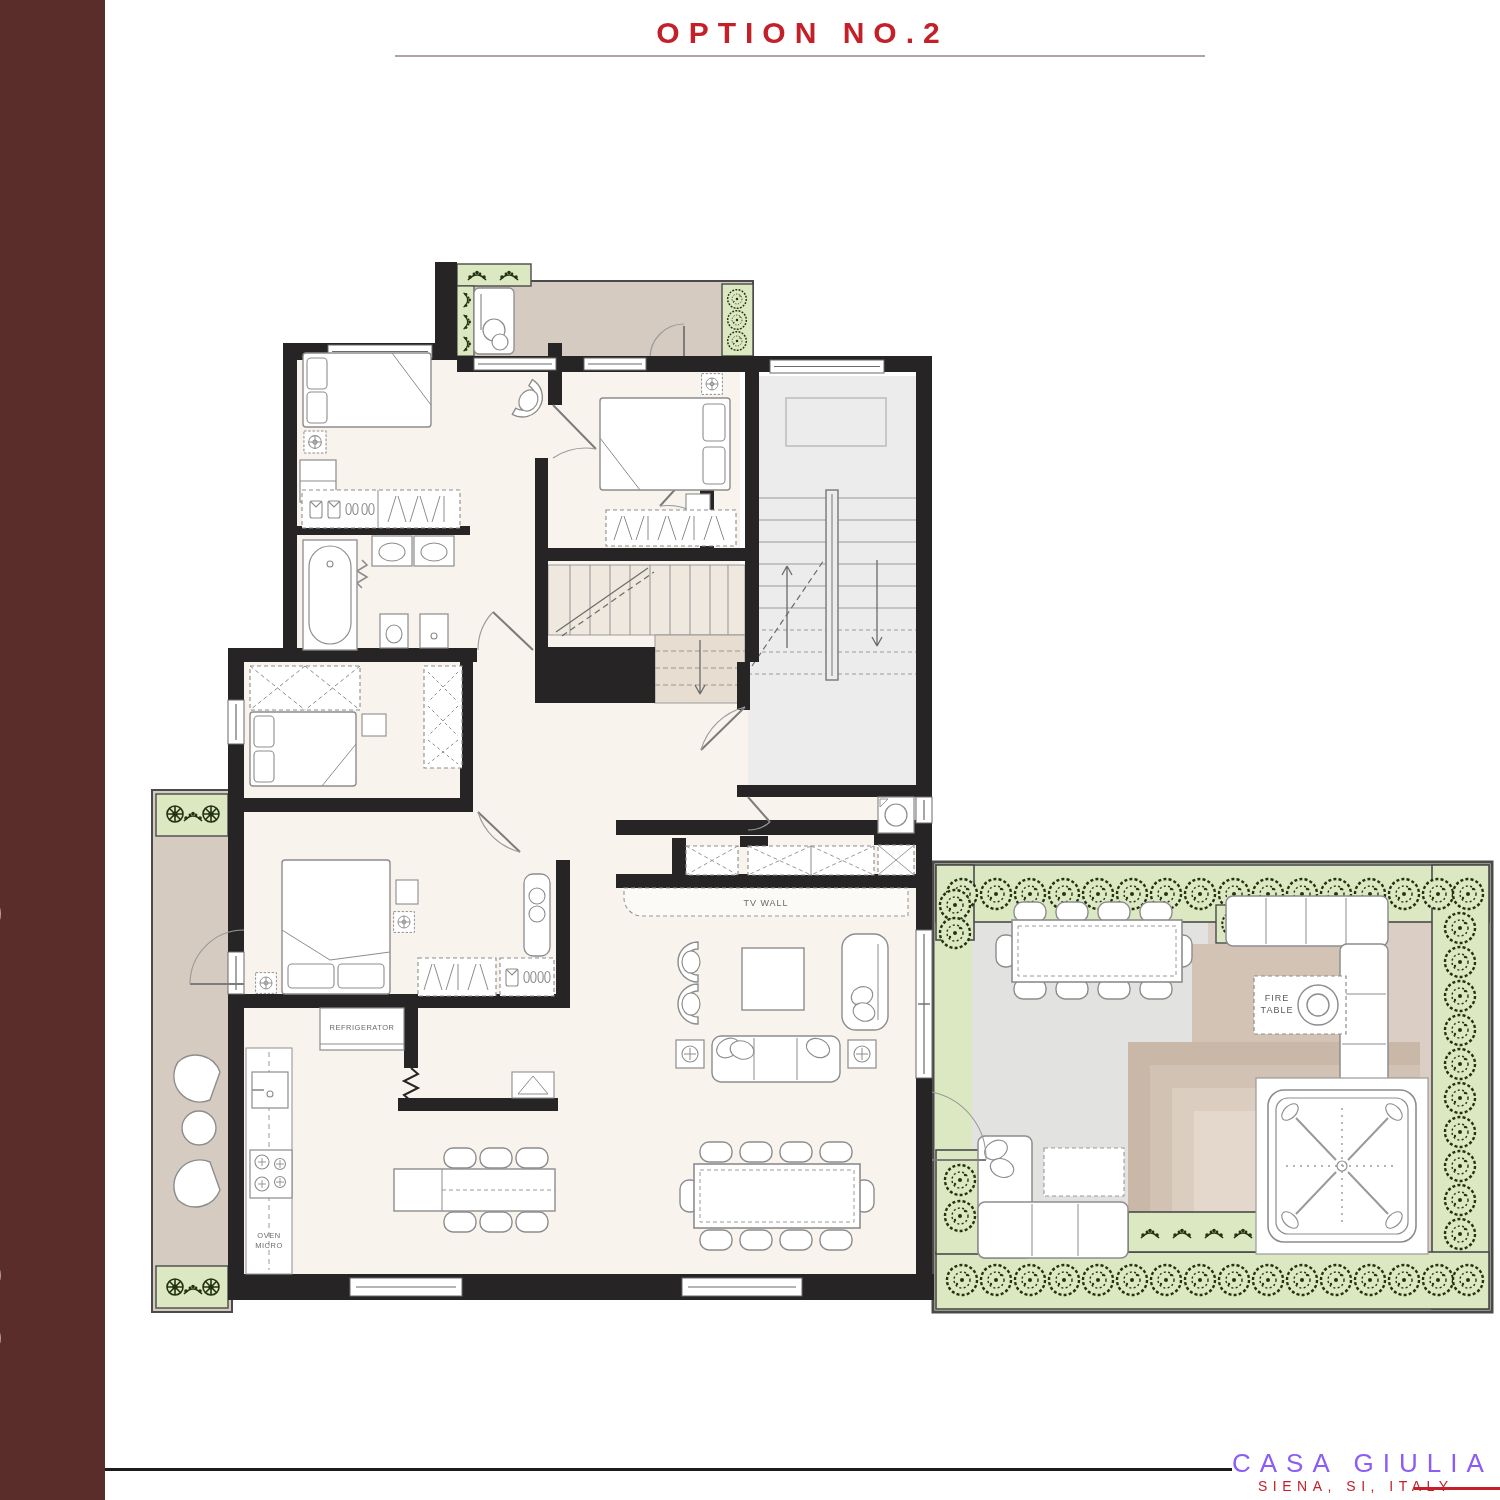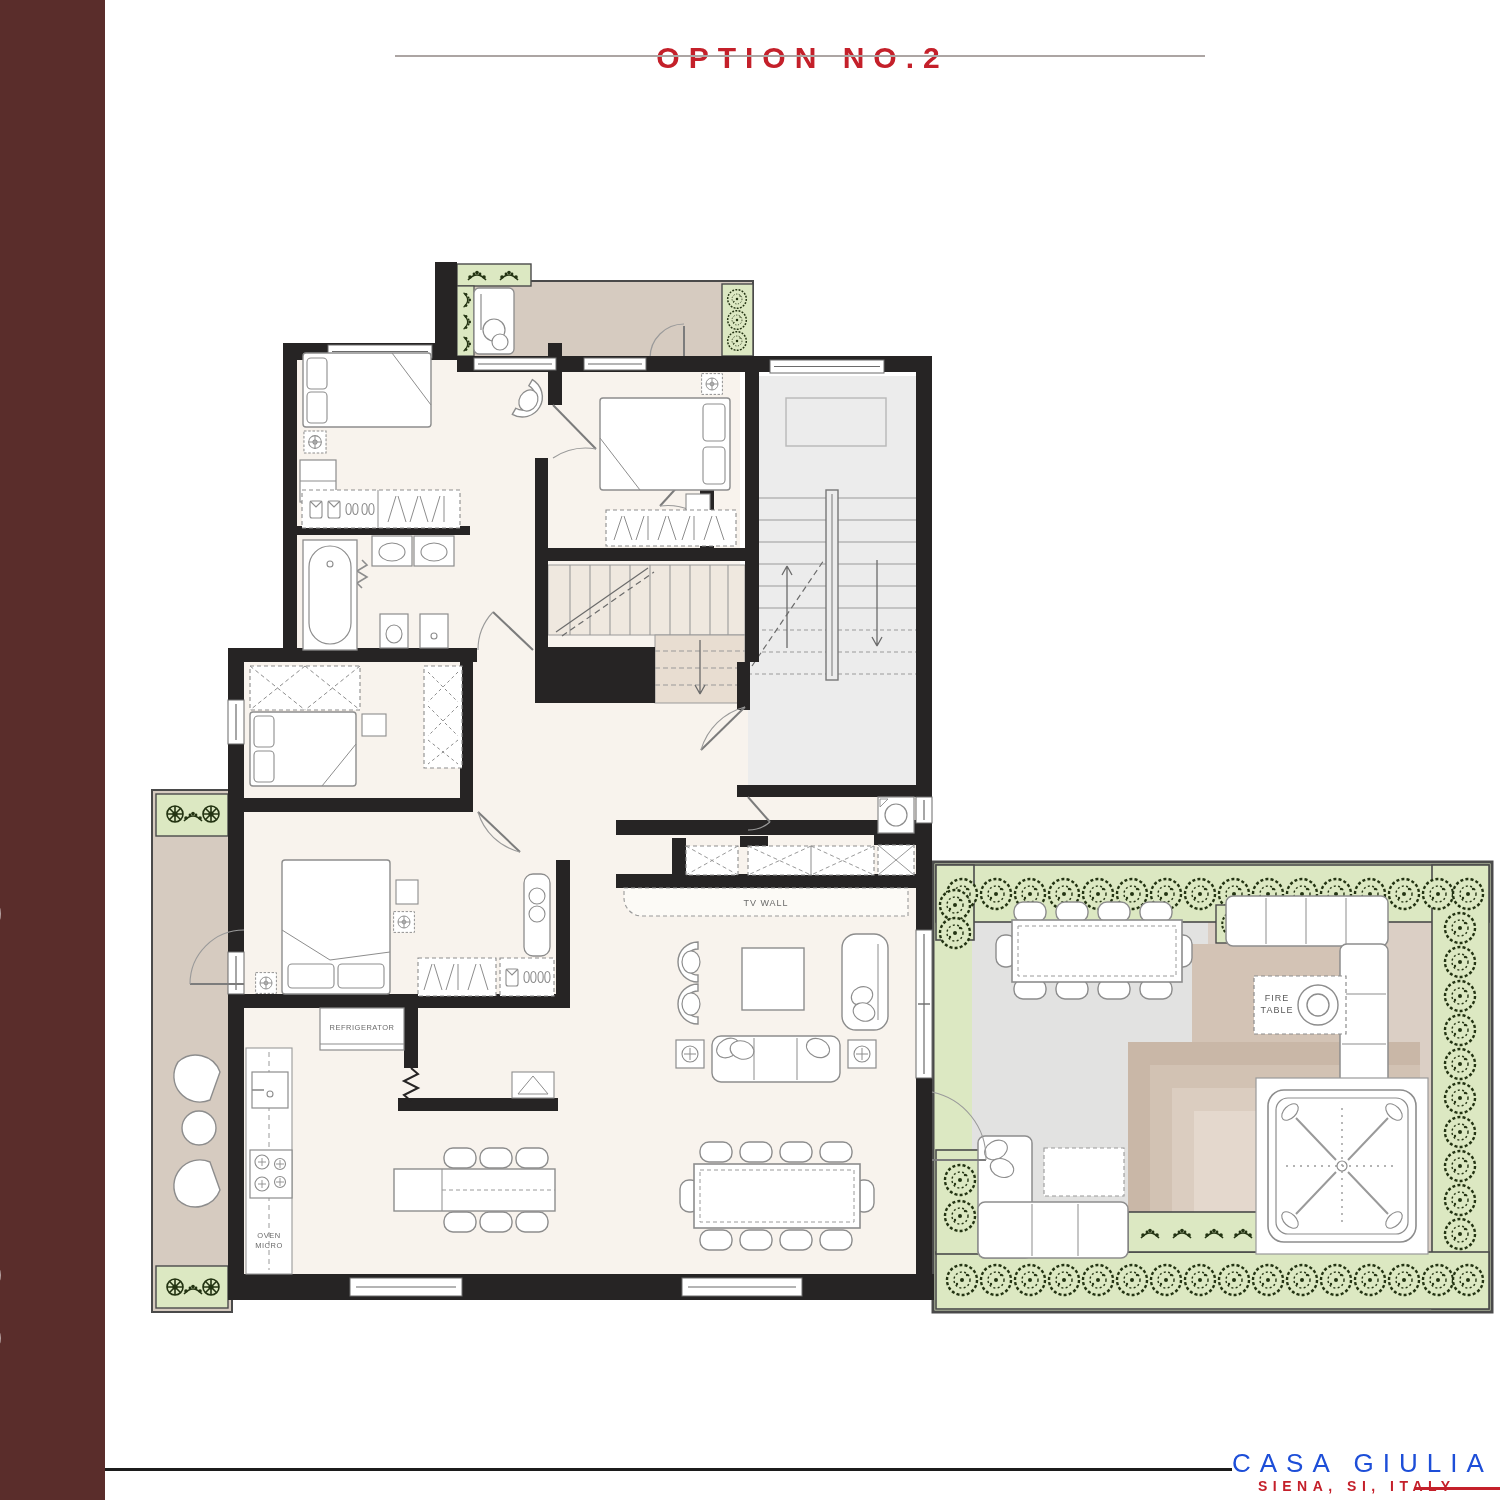--- a/index.html
+++ b/index.html
@@ -5,30 +5,30 @@
   html,body{margin:0;padding:0;background:#fff;}
   #page{position:relative;width:1500px;height:1500px;background:#ffffff;overflow:hidden;
         font-family:"Liberation Sans",sans-serif;}
   
   #sidebar{position:absolute;left:0;top:0;width:105px;height:1500px;background:#5A2D2B;}
   #sidebar .lbl{position:absolute;left:16px;bottom:36px;transform-origin:0 100%;
         transform:rotate(-90deg);white-space:nowrap;color:#ffffff;font-size:72px;
         letter-spacing:7px;font-weight:500;}
   
   .title{position:absolute;left:105px;right:0;top:16px;text-align:center;color:#C4202A;
-        font-size:30px;font-weight:700;letter-spacing:9px;margin-top:25px;}
+        font-size:30px;font-weight:700;letter-spacing:9px;}
   .hrule{position:absolute;left:395px;top:55px;width:810px;height:2px;background:#ACA5A3;}
   .subtitle{position:absolute;left:105px;right:0;top:67px;text-align:center;color:#272727;
         font-size:19px;font-weight:700;letter-spacing:7px;}
   
   .f-line{position:absolute;left:105px;top:1468px;width:1127px;height:2.5px;background:#1c1c1c;}
-  .f-name{position:absolute;left:1232px;top:1448px;color:#1d4ed8;font-size:26px;
+  .f-name{position:absolute;left:1232px;top:1448px;color:#8b5cf6;font-size:26px;
         letter-spacing:9px;font-weight:400;white-space:nowrap;}
   .f-loc{position:absolute;left:1258px;top:1478px;color:#C4202A;font-size:14px;
-        letter-spacing:5.5px;font-weight:700;white-space:nowrap;}
+        letter-spacing:5.5px;font-weight:400;white-space:nowrap;}
   .f-accent{position:absolute;left:1414px;top:1487px;width:86px;height:2.5px;background:#C4202A;}
   svg text{font-family:"Liberation Sans",sans-serif;}
   svg{position:absolute;left:0;top:0;}
 </style>
 </head>
 <body>
 
 <div id="page">
 
   <aside id="sidebar">

